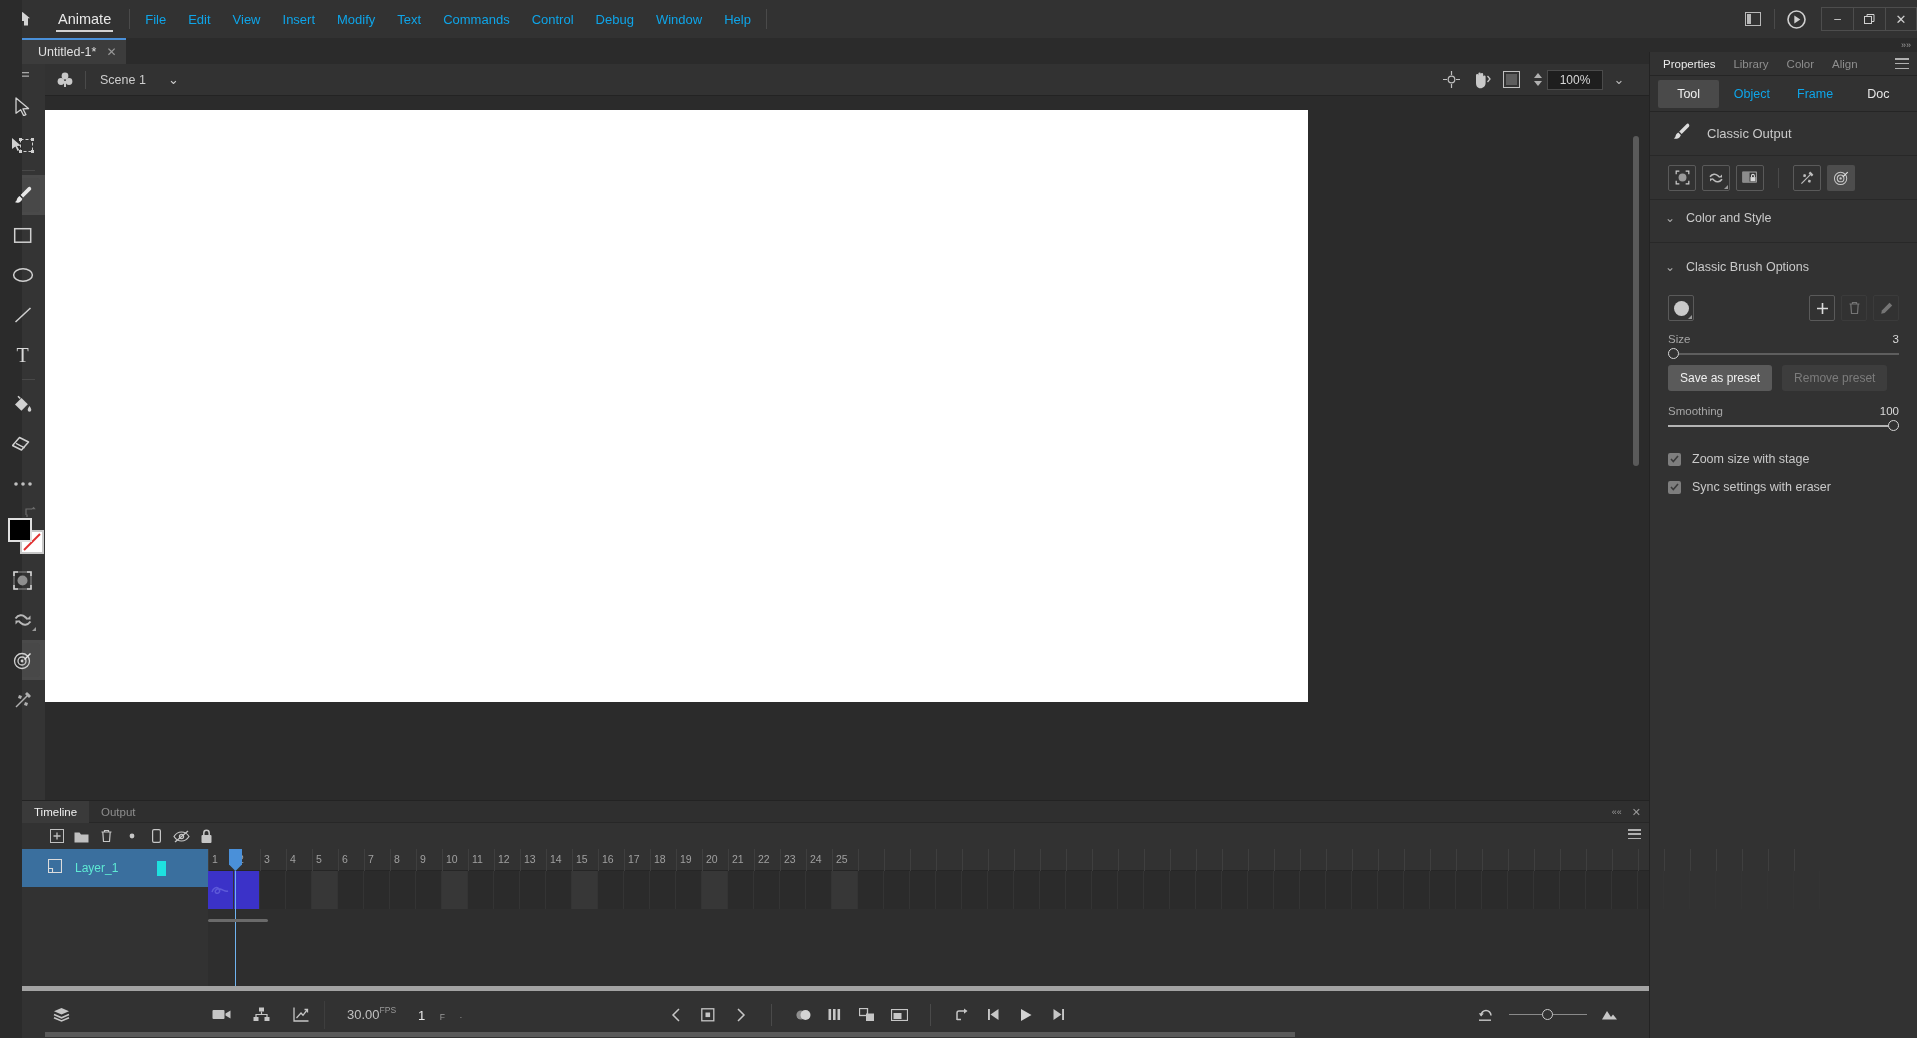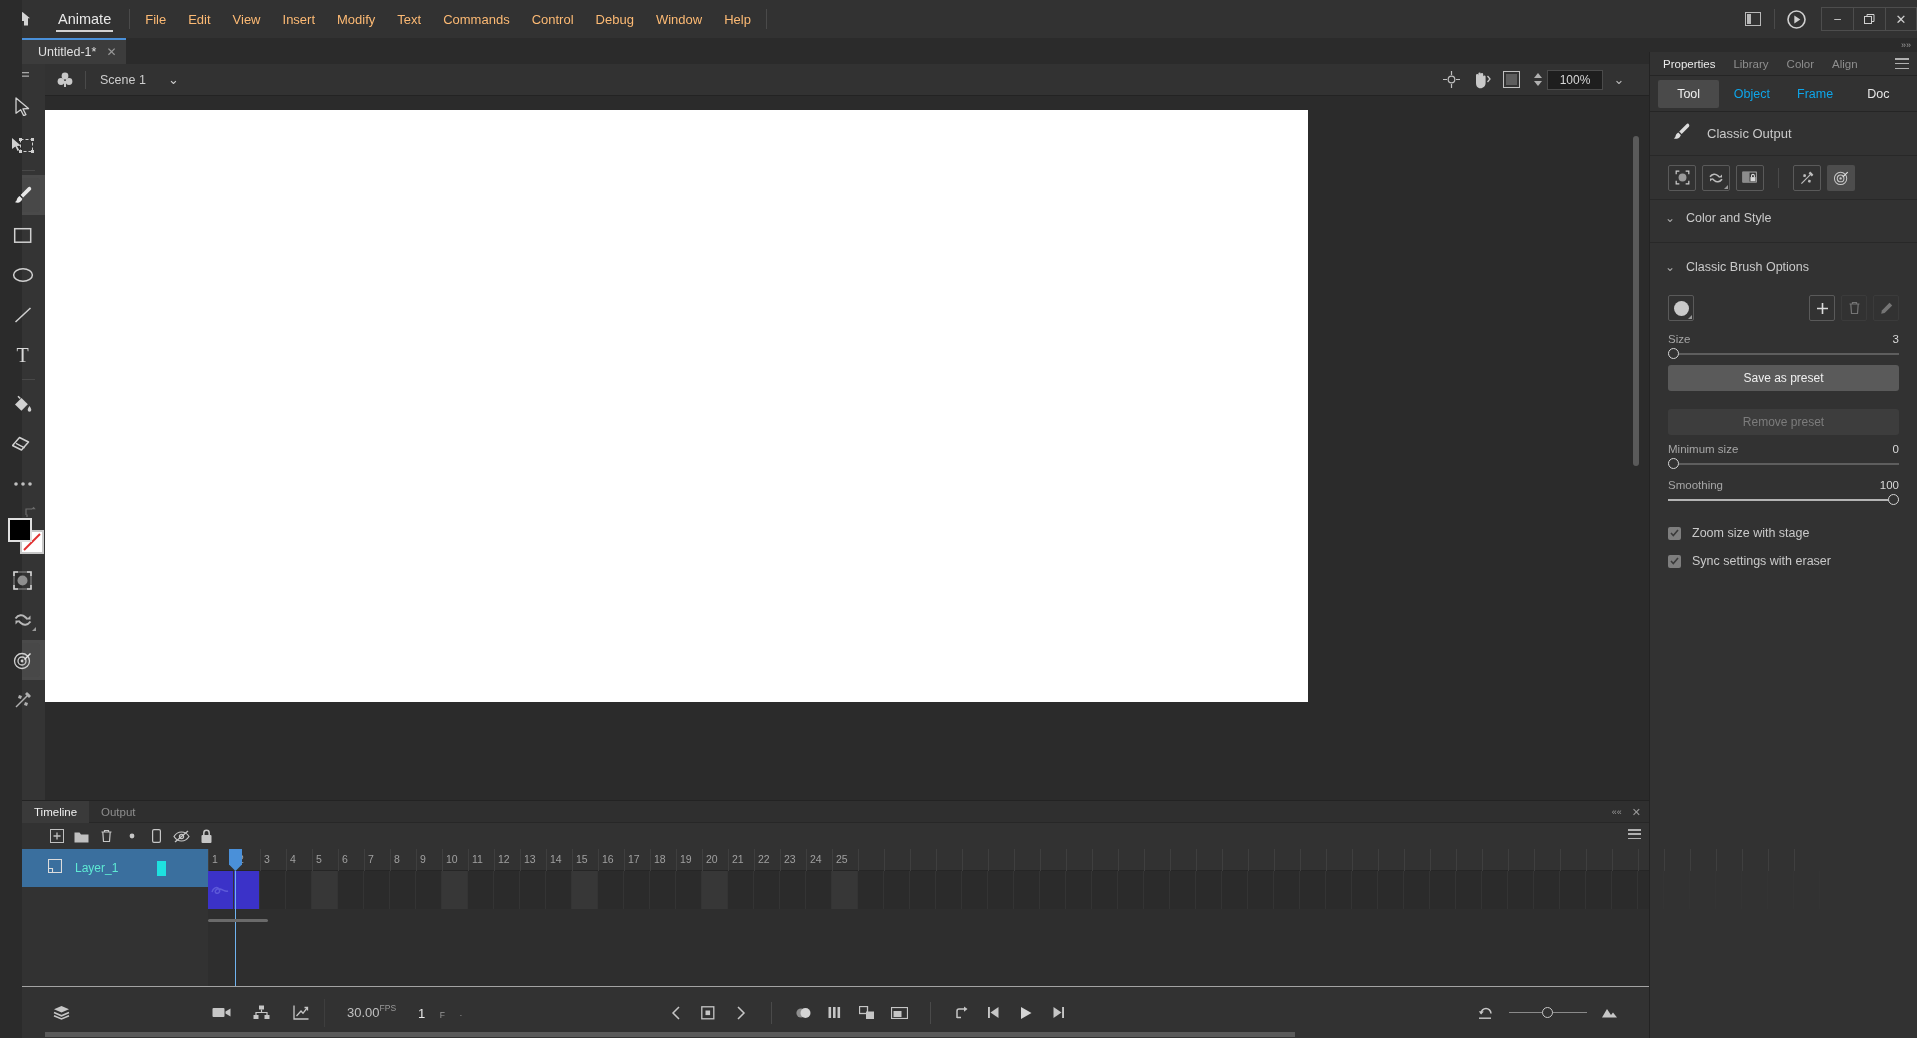--- a/index.html
+++ b/index.html
@@ -21,21 +21,21 @@
   .home-icon { width:44px; height:38px; display:flex; align-items:center; justify-content:center; }
   .app-name {
     font-size:14.5px; color:#e8e8e8; padding:0 14px; height:38px;
     display:flex; align-items:center; position:relative;
   }
   .app-name::after {
     content:""; position:absolute; left:12px; right:12px; bottom:6px; height:2px; background:#d2d2d2;
   }
   .mb-sep { width:1px; height:20px; background:#4a4a4a; margin:0 4px; }
   .menu-item {
-    font-size:13px; color:#fdba74; padding:0 11px; height:38px;
+    font-size:13px; color:#0ea5e9; padding:0 11px; height:38px;
     display:flex; align-items:center; cursor:default;
   }
   .menubar-right { margin-left:auto; display:flex; align-items:center; height:38px; }
   .mb-icon-btn { width:34px; height:38px; display:flex; align-items:center; justify-content:center; cursor:default; }
   .win-ctrls { display:flex; align-items:center; margin-left:8px; }
   .win-btn { width:32px; height:24px; display:flex; align-items:center; justify-content:center;
              border:1px solid #4d4d4d; border-right:none; }
   .win-btn:last-child { border-right:1px solid #4d4d4d; }
 
   
@@ -172,21 +172,21 @@
   .act-btn.dis { border-color:#464646; opacity:.45; }
 
   .slider-block { padding:2px 18px 0 18px; }
   .sl-lbls { display:flex; justify-content:space-between; font-size:11.5px; color:#a6a6a6; margin-bottom:2px;}
   .sl-val { color:#d9d9d9; }
   .sl-track { position:relative; height:14px; }
   .sl-bar { position:absolute; left:0; right:0; top:6px; height:2px; background:#5e5e5e; }
   .sl-knob { position:absolute; top:1px; width:11px; height:11px; border-radius:50%;
              border:1.5px solid #d4d4d4; background:#323232; }
 
-  .preset-row { display:flex; gap:18px; padding:4px 18px 6px 18px;flex-direction:column; }
+  .preset-row { display:flex; gap:10px; padding:4px 18px 6px 18px; }
   .preset-btn {
     height:26px; padding:0 12px; border-radius:3px; background:#5a5a5a; color:#f0f0f0;
     font-size:12px; display:flex; align-items:center; justify-content:center; cursor:default; border:none;
     font-family:"Liberation Sans",sans-serif;
   }
   .preset-btn.dis { background:#3d3d3d; color:#7c7c7c; }
 
   .cbx-row { height:28px; display:flex; align-items:center; gap:11px; padding-left:18px; }
   .cbx { width:13px; height:13px; background:#7e7e7e; border-radius:2px;
          display:flex; align-items:center; justify-content:center; }
@@ -228,21 +228,21 @@
   .fcell.kf { background:#3b32c8; }
   .fcell.kf2 { background:#3b32c8; }
   .thumb-svg { position:absolute; left:2px; top:9px; opacity:.55; }
   .playhead-top { position:absolute; top:0; width:13px; height:22px; background:#4a90d9;
                   clip-path: polygon(0 0,100% 0,100% 70%,50% 100%,0 70%); }
   .playhead-line { position:absolute; top:22px; bottom:0; width:1px; background:#6fb3f0; }
   .tl-hscroll { position:absolute; left:186px; top:96px; width:60px; height:3px; background:#6a6a6a; border-radius:2px;}
 
   .tl-bottom {
     position:absolute; left:0; right:0; bottom:0; height:52px;
-    display:flex; align-items:center; border-top:1px solid #a3a3a3;
+    display:flex; align-items:center; border-top:5px solid #a3a3a3;
   }
   .tlb-left { display:flex; align-items:center; width:186px; padding-left:26px; }
   .tlb-grp { display:flex; align-items:center; gap:14px; }
   .tlb-btn { width:26px; height:26px; display:flex; align-items:center; justify-content:center; cursor:default;}
   .tlb-div { width:1px; height:28px; background:#3e3e3e; margin:0 0 0 10px;}
   .fps-grp { display:flex; align-items:baseline; gap:22px; padding-left:22px; }
   .fps-val { font-size:13px; color:#c0c0c0; }
   .fps-sup { font-size:8.5px; color:#9a9a9a; vertical-align:super; }
   .cur-frame { font-size:13px; color:#e8e8e8; }
   .f-sup { font-size:8.5px; color:#9a9a9a; }
@@ -619,30 +619,20 @@
         <div class="sl-bar"></div>
         <div class="sl-knob" style="left:0px;"></div>
       </div>
     </div>
 
     <div class="preset-row">
       <button class="preset-btn">Save as preset</button>
       <button class="preset-btn dis">Remove preset</button>
     </div>
 
-    <div class="slider-block">
-      <div class="sl-lbls">
-        <span>Minimum size</span>
-        <span class="sl-val">0</span>
-      </div>
-      <div class="sl-track">
-        <div class="sl-bar"></div>
-        <div class="sl-knob" style="left:0px;"></div>
-      </div>
-    </div>
 
     <div class="slider-block" style="padding-top:8px;">
       <div class="sl-lbls">
         <span>Smoothing</span>
         <span class="sl-val">100</span>
       </div>
       <div class="sl-track">
         <div class="sl-bar" style="background:#b4b4b4;"></div>
         <div class="sl-knob" style="left:auto;right:0px;"></div>
       </div>

